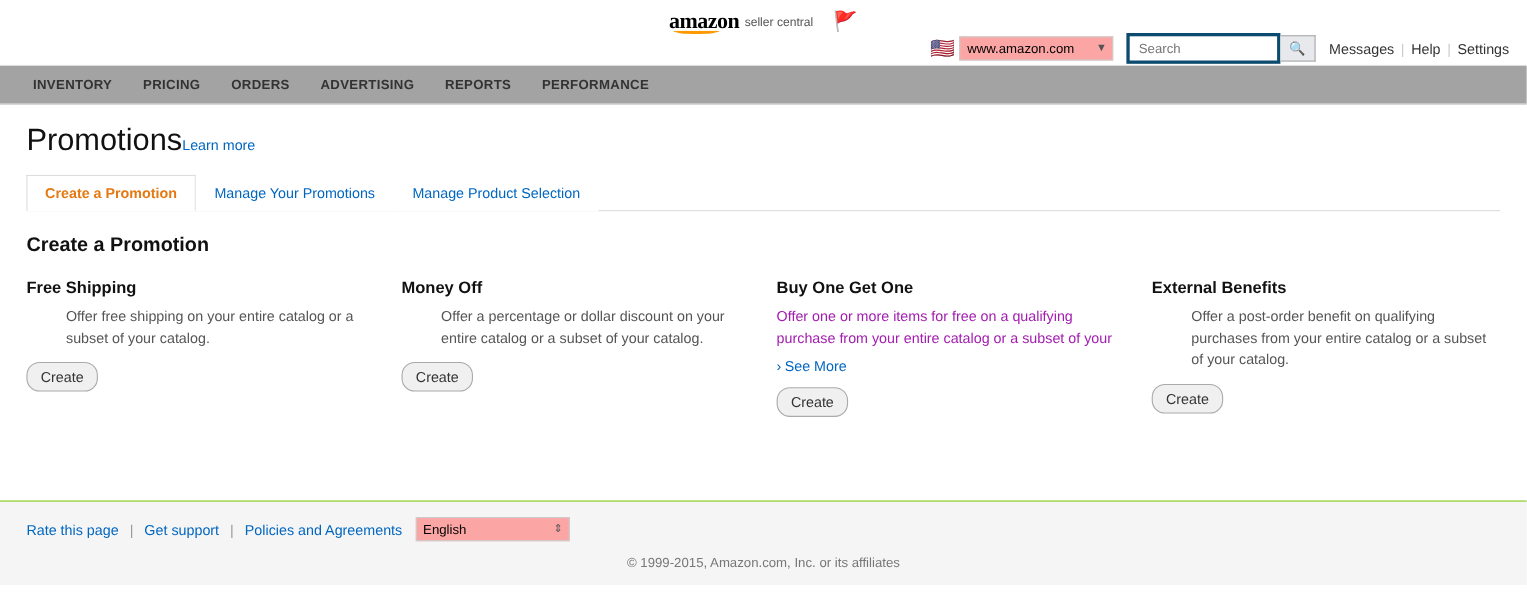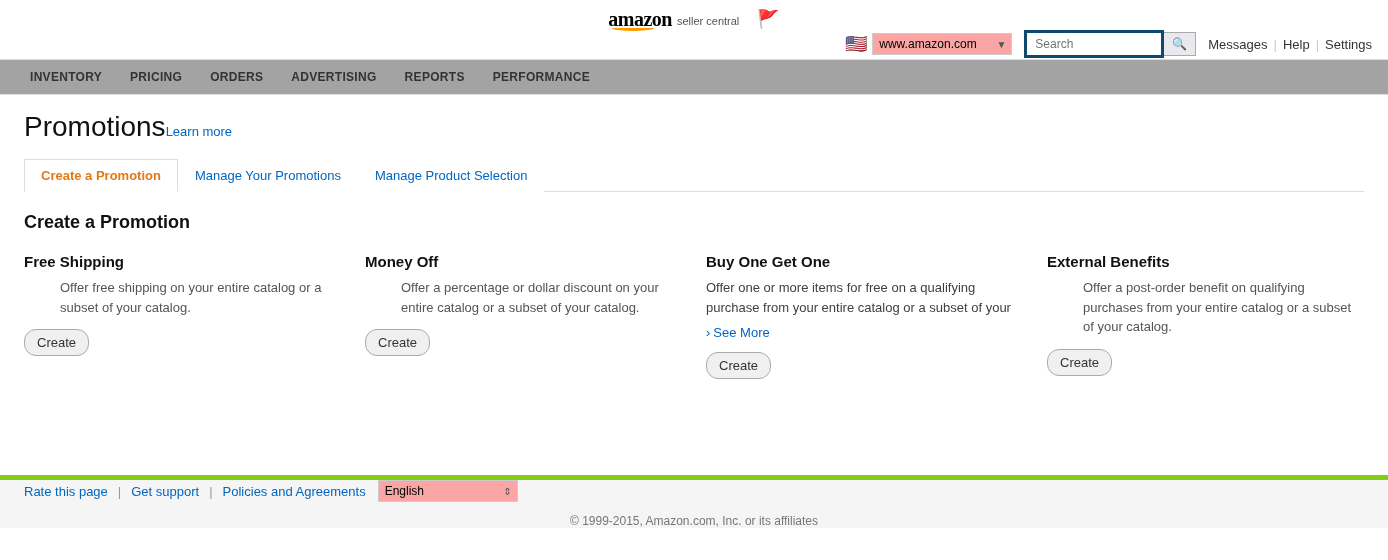--- a/index.html
+++ b/index.html
@@ -175,23 +175,23 @@
       cursor: pointer;
       color: #333;
       border-radius: 12px;
       margin-top: 4px;
       width: fit-content;
     }
 
     
     .footer {
       background: #f5f5f5;
-      border-top: 5px solid #84cc16;
-      padding: 0 24px;
-      margin-top: 80px;
+      border-top: 1px solid #84cc16;
+      padding: 14px 24px;
+      margin-top: 60px;
     }
     .footer-links {
       display: flex;
       align-items: center;
       gap: 0;
     }
     .footer-link {
       color: #0066c0;
       font-size: 13px;
       cursor: pointer;
@@ -257,21 +257,21 @@
       right: 6px;
       top: 50%;
       transform: translateY(-50%);
       pointer-events: none;
       font-size: 10px;
       color: #555;
     }
 
     .promo-desc-truncated {
       font-size: 13px;
-      color: #404040;
+      color: #a21caf;
       line-height: 1.5;
       max-height: 45px;
       overflow: hidden;
     }
   </style>
 </head>
 <body>
 
 <div class="top-header">
   <div class="logo-area">

